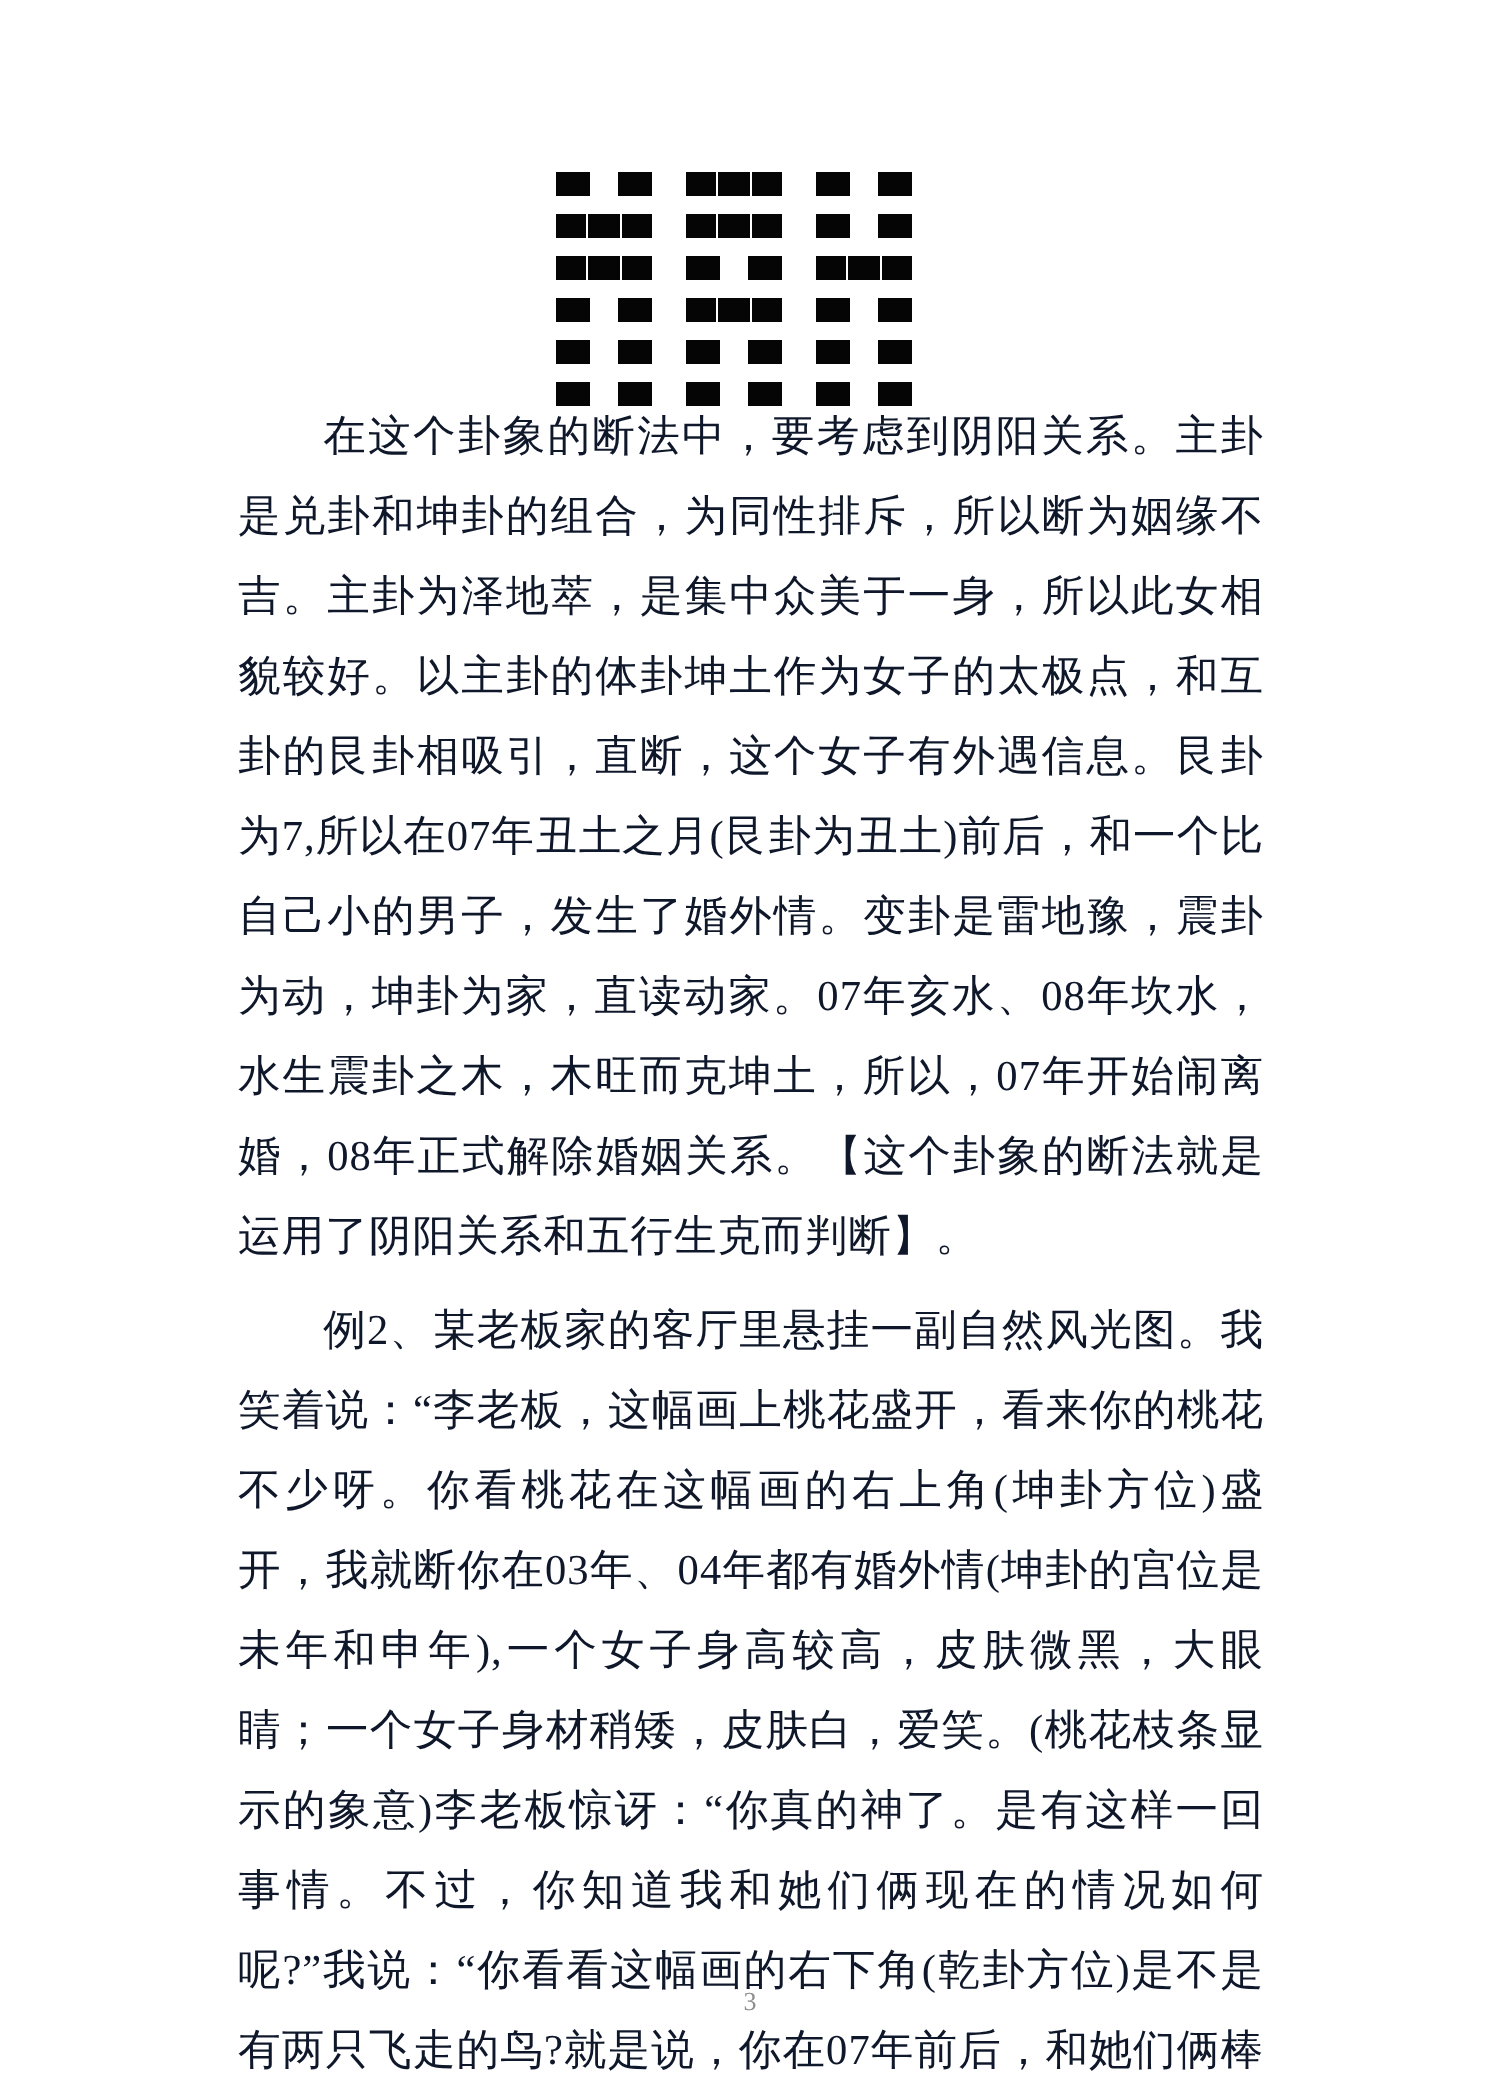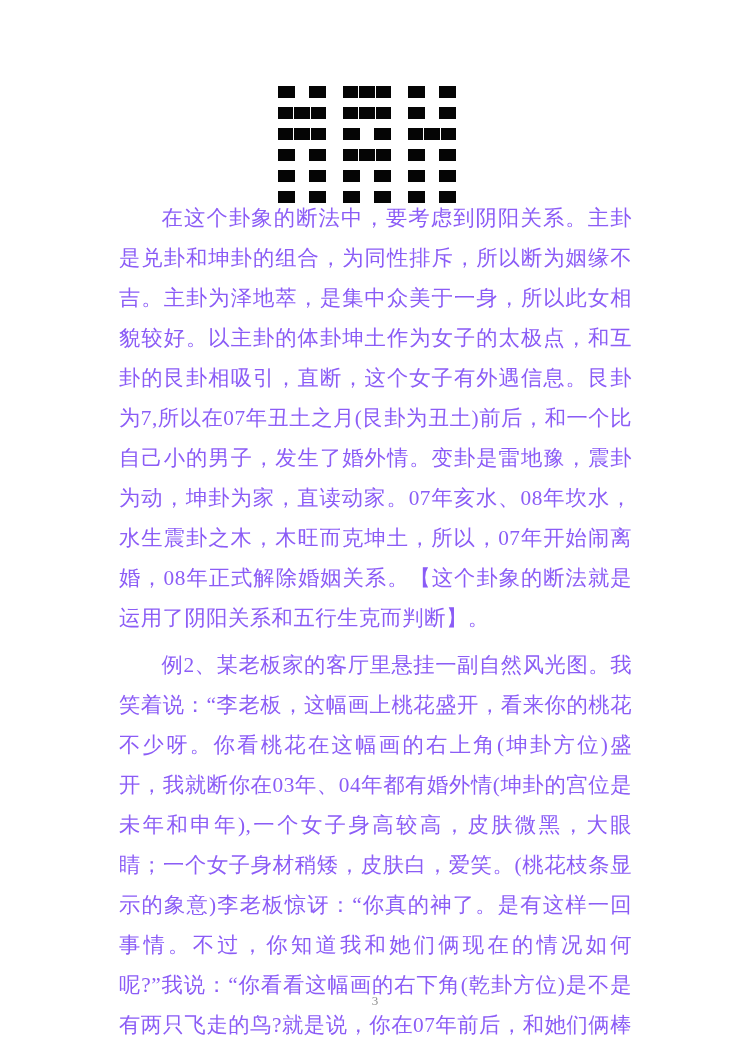--- a/index.html
+++ b/index.html
@@ -45,21 +45,21 @@
     position: absolute;
     left: 119px;
     top: 198px;
     width: 513px;
   }
   .para {
     font-size: 21.3px;
     line-height: 40px;
     text-align: justify;
     letter-spacing: 0.5px;
-    color: #8b5cf6;
+    color: #0f172a;
   }
   .para.indent { text-indent: 2em; }
   .para + .para { margin-top: 7px; }
 
   
   .page-number {
     position: absolute;
     top: 993px;
     left: 0;
     width: 100%;

